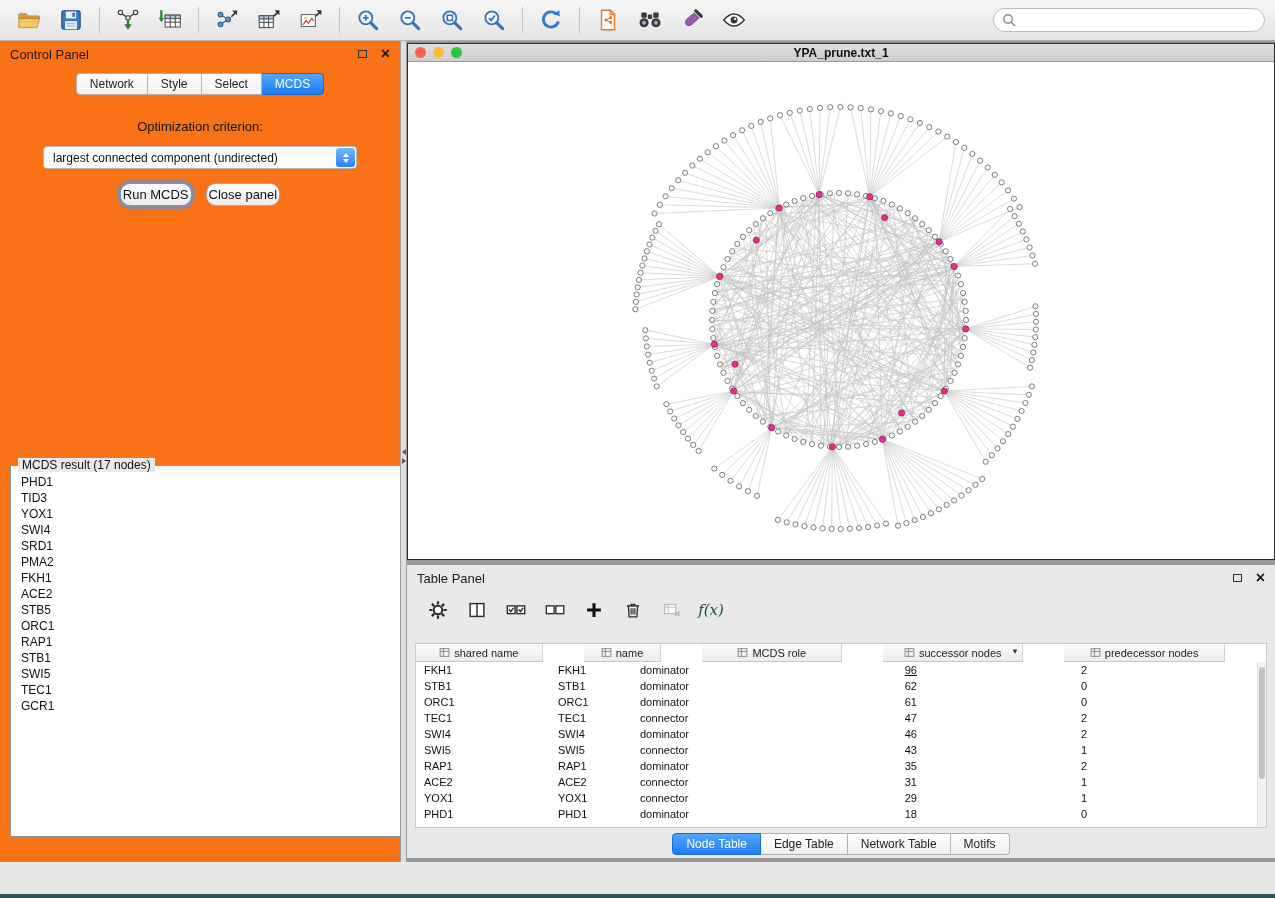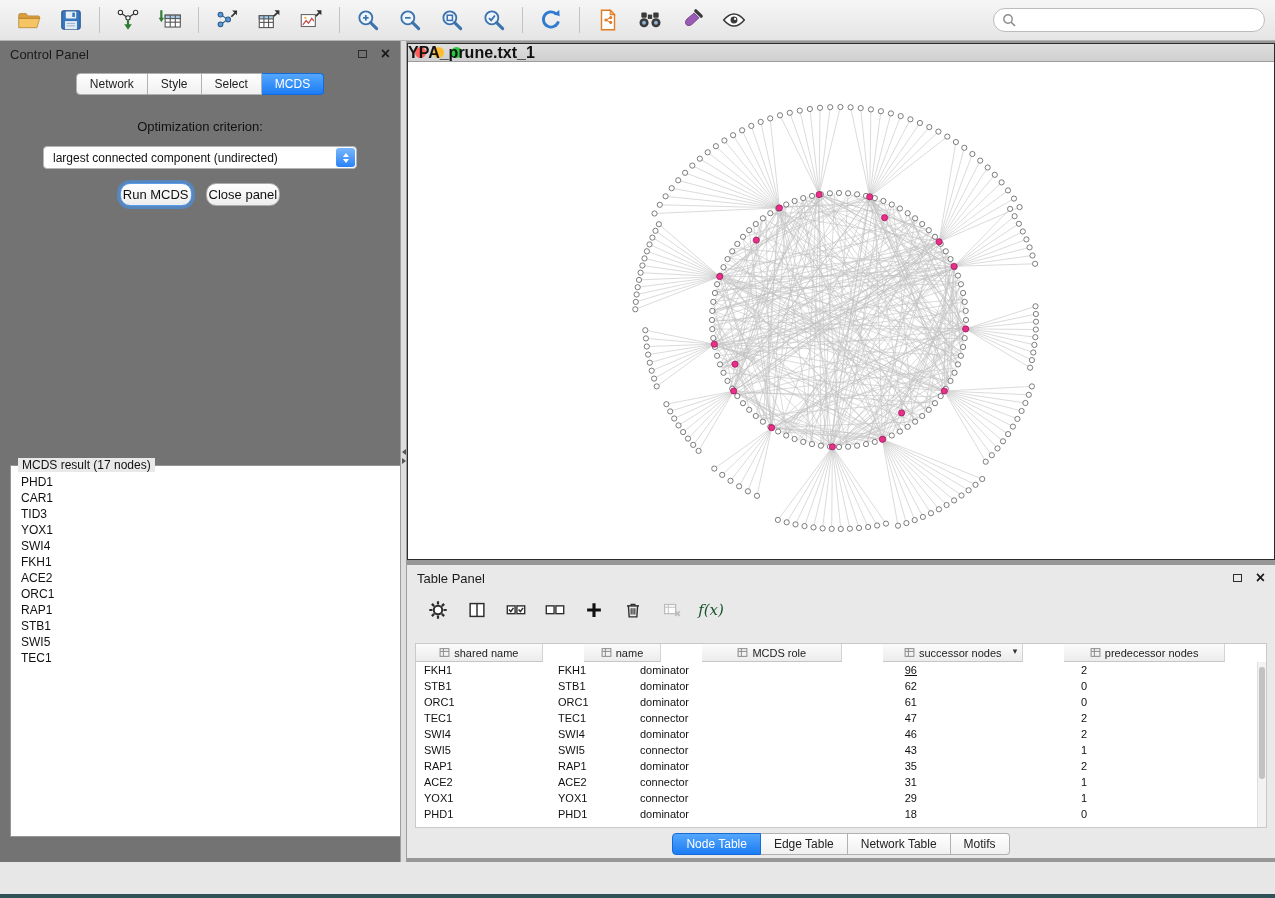--- a/index.html
+++ b/index.html
@@ -13,21 +13,21 @@
   #toolbar{position:absolute;left:0;top:0;right:0;height:41px;background:linear-gradient(#f6f6f6,#e5e5e5);border-bottom:1px solid #b5b5b5;display:flex;align-items:center;padding:0 10px;}
   #tb-groups{display:flex;align-items:center;}
   .tb-group{display:flex;align-items:center;gap:4px;}
   .tb-btn{width:38px;height:33px;border:none;background:transparent;display:flex;align-items:center;justify-content:center;padding:0;}
   .tb-sep{width:1px;height:26px;background:#c3c3c3;margin:0 9px;}
   #toolbar-search{margin-left:auto;position:relative;width:272px;height:24px;}
   #toolbar-search input{width:100%;height:24px;border:1px solid #bcbcbc;border-radius:13px;padding:0 10px 0 28px;font-size:12px;background:#fff;outline:none;}
   .search-mag{position:absolute;left:9px;top:5px;}
 
   
-  #control-panel{position:absolute;left:0;top:41px;width:400px;height:821px;background:#737373;}
+  #control-panel{position:absolute;left:0;top:41px;width:400px;height:821px;background:#f97316;}
   .panel-header{height:26px;display:flex;align-items:center;padding:0 10px;font-size:13px;color:#1a1a1a;}
   .panel-header .spacer{flex:1;}
   .win-float{width:9px;height:8px;border:1.5px solid #2c2c2c;margin-right:14px;background:transparent;}
   .win-close{font-size:16px;font-weight:bold;color:#1a1a1a;line-height:12px;}
   .seg{display:flex;justify-content:center;margin-top:6px;}
   .seg-btn{font-size:12px;padding:3px 13px;background:linear-gradient(#ffffff,#f0f0f0);border:1px solid #b1b1b1;border-left:none;color:#222;}
   .seg-btn:first-child{border-left:1px solid #b1b1b1;border-radius:4px 0 0 4px;}
   .seg-btn:last-child{border-radius:0 4px 4px 0;}
   .seg-btn.active{background:linear-gradient(#55a7fd,#1b7cf4);color:#fff;border-color:#176bd6;}
   .opt-label{text-align:center;font-size:13px;margin-top:24px;color:#111;}
@@ -50,21 +50,21 @@
   .tri-right{width:0;height:0;border-top:3px solid transparent;border-bottom:3px solid transparent;border-left:4px solid #555;}
 
   
   #workspace{position:absolute;left:407px;top:41px;right:0;height:821px;background:#979797;}
   #network-window{position:absolute;left:0;top:2px;right:0;height:517px;border:1px solid #2c2c2c;background:#fff;}
   .net-titlebar{height:18px;background:linear-gradient(#dedede,#cfcfcf);border-bottom:1px solid #9c9c9c;display:flex;align-items:center;position:relative;}
   .tl{width:11px;height:11px;border-radius:50%;margin-left:7px;}
   .tl.red{background:#ff5f57;}
   .tl.yellow{background:#febc2e;}
   .tl.green{background:#28c840;}
-  .net-title{position:absolute;left:0;right:0;text-align:left;font-size:16px;font-weight:bold;color:#111;}
+  .net-title{position:absolute;left:0;right:0;text-align:center;font-size:12px;font-weight:bold;color:#111;}
   #network-canvas{position:absolute;left:0;top:19px;right:0;bottom:0;background:#fff;}
 
   
   #table-panel{position:absolute;left:0;right:0;top:524px;bottom:4px;background:#e9e9e9;}
   .tp-toolbar{position:absolute;left:0;right:0;top:26px;height:38px;display:flex;align-items:center;padding-left:16px;}
   .tpt-btn{width:30px;height:28px;border:none;background:transparent;display:flex;align-items:center;justify-content:center;padding:0;margin-right:9px;}
   .fx-label{font-family:"DejaVu Serif",serif;font-style:italic;color:#14532d;font-size:15px;}
   .tp-table-wrap{position:absolute;left:8px;right:8px;top:78px;bottom:30px;background:#fff;border:1px solid #c9c9c9;overflow:hidden;}
   .tp-header{display:flex;height:18px;gap:41px;}
   .th{position:relative;height:18px;background:linear-gradient(#fbfbfb,#ececec);border-right:1px solid #d3d3d3;border-bottom:1px solid #c6c6c6;display:flex;align-items:center;justify-content:center;font-size:11px;color:#222;gap:4px;white-space:nowrap;overflow:hidden;}
@@ -278,31 +278,34 @@
         </span>
     </div>
     <div class="btn-row">
       <button class="push-btn focused">Run MCDS</button>
       <button class="push-btn">Close panel</button>
     </div>
     <div class="result-group">
       <span class="result-legend">MCDS result (17 nodes)</span>
       <div class="result-list" id="result-list">
           <div class="result-item">PHD1</div>
-          <div class="result-item">CAR1</div>
           <div class="result-item">TID3</div>
           <div class="result-item">YOX1</div>
           <div class="result-item">SWI4</div>
+          <div class="result-item">SRD1</div>
+          <div class="result-item">PMA2</div>
           <div class="result-item">FKH1</div>
           <div class="result-item">ACE2</div>
+          <div class="result-item">STB5</div>
           <div class="result-item">ORC1</div>
           <div class="result-item">RAP1</div>
           <div class="result-item">STB1</div>
           <div class="result-item">SWI5</div>
           <div class="result-item">TEC1</div>
+          <div class="result-item">GCR1</div>
         </div>
     </div>
   </div>
 
   <div id="v-splitter">
     <div class="splitter-arrows">
         <span class="tri-left"></span>
         <span class="tri-right"></span>
       </div>
   </div>

